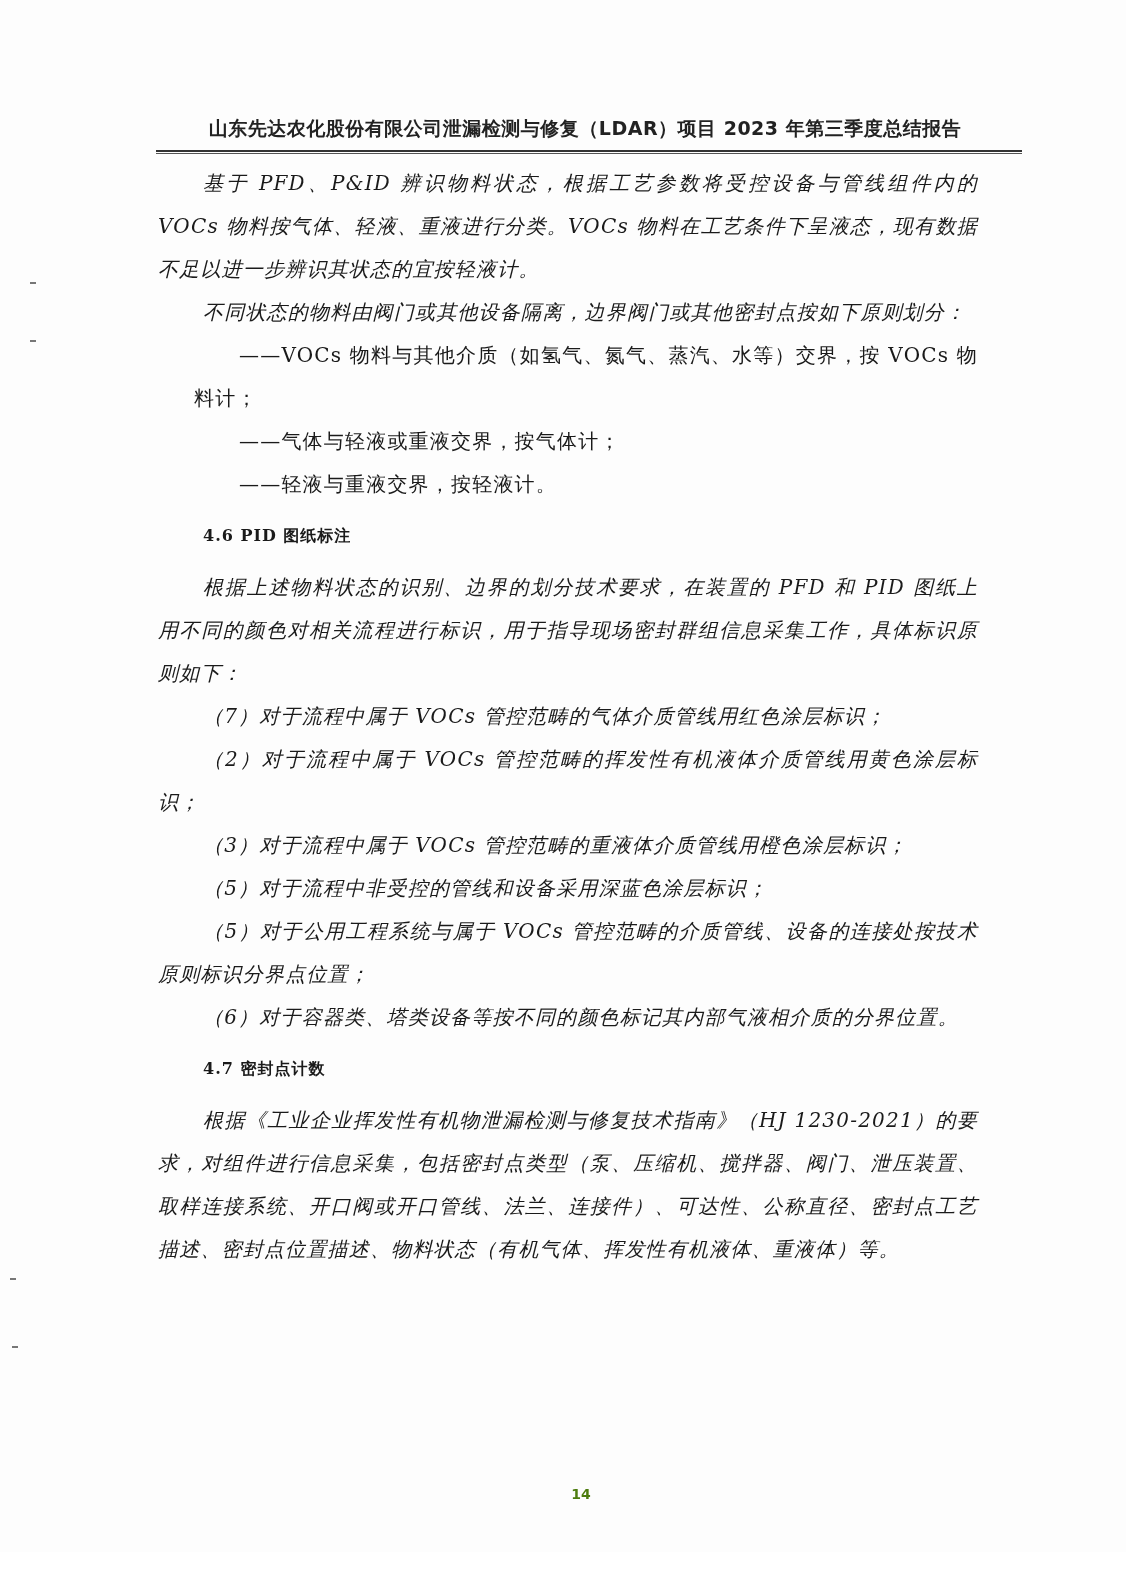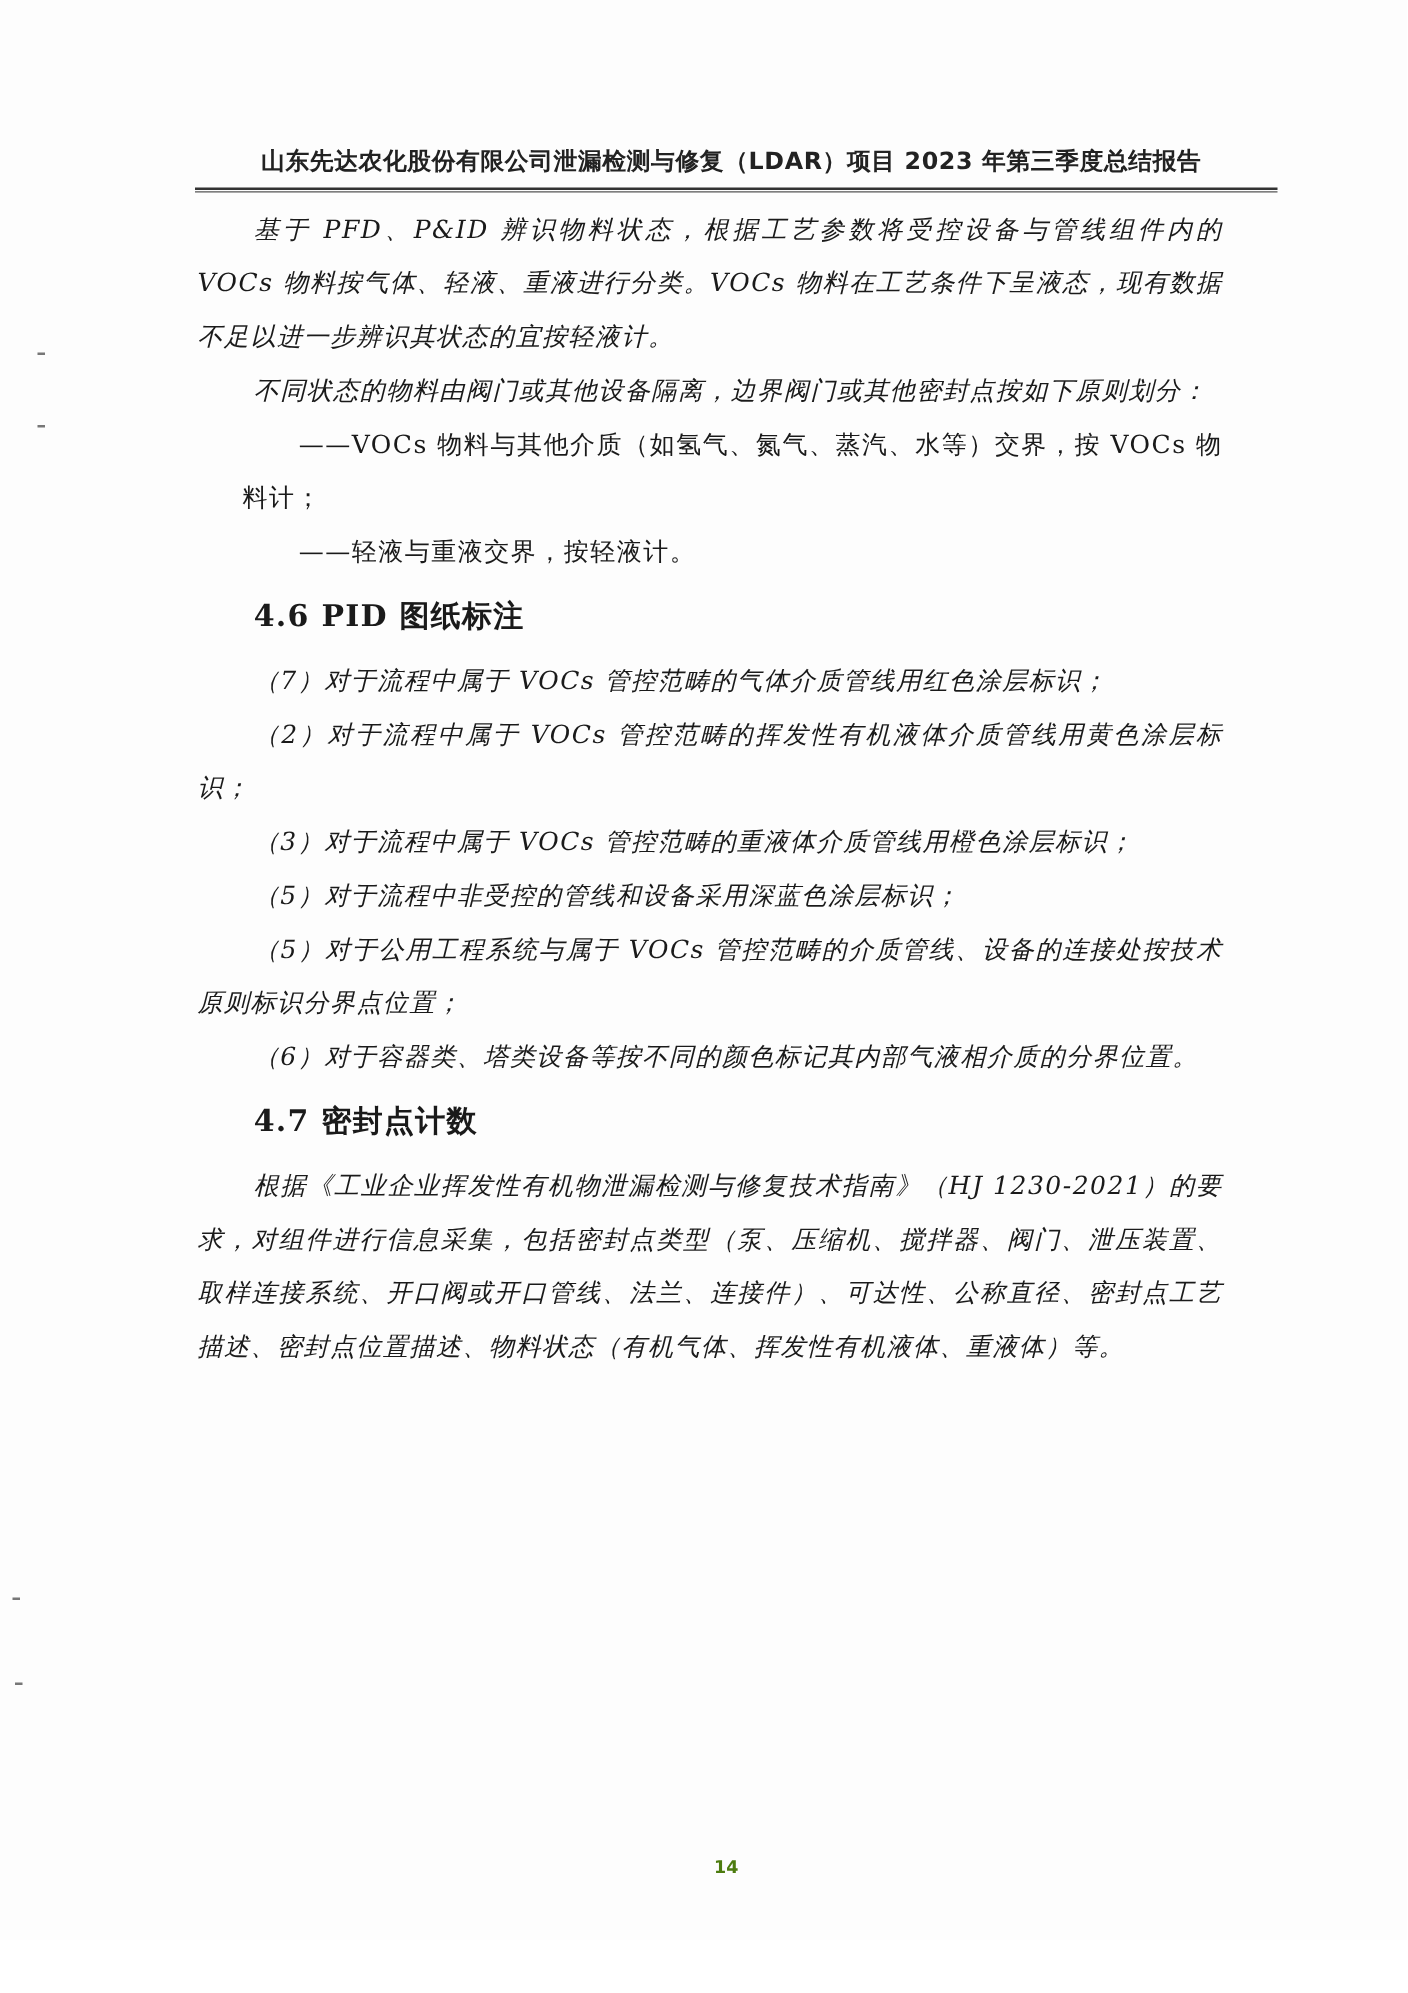--- a/index.html
+++ b/index.html
@@ -62,21 +62,21 @@
       line-height: 43px;
       text-align: justify;
       letter-spacing: 1.2px;
     }
     p.indent { text-indent: 45px; font-style: italic; }
     p.dash { text-indent: 45px; margin-left: 36px; }
     h2 {
       margin: 0;
       font-family: "DejaVu Serif", "Liberation Serif", serif;
       font-weight: bold;
-      font-size: 24px;
+      font-size: 16px;
       line-height: 48px;
       padding-left: 45px;
       letter-spacing: 1px;
     }
     .gap-h { height: 6px; }
     .page-number {
       position: absolute;
       left: 0;
       width: 1126px;
       top: 1486px;
@@ -105,26 +105,28 @@
   <div class="scan-mark" style="left:12px;top:1346px;"></div>
 
   <div class="header">山东先达农化股份有限公司泄漏检测与修复（LDAR）项目 2023 年第三季度总结报告</div>
   <div class="header-rule"></div>
   <div class="header-rule2"></div>
 
   <div class="content">
     <p class="indent">基于 PFD、P&amp;ID 辨识物料状态，根据工艺参数将受控设备与管线组件内的 VOCs 物料按气体、轻液、重液进行分类。VOCs 物料在工艺条件下呈液态，现有数据不足以进一步辨识其状态的宜按轻液计。</p>
     <p class="indent">不同状态的物料由阀门或其他设备隔离，边界阀门或其他密封点按如下原则划分：</p>
     <p class="dash">——VOCs 物料与其他介质（如氢气、氮气、蒸汽、水等）交界，按 VOCs 物料计；</p>
+    <p class="dash">——气体与轻液或重液交界，按气体计；</p>
     <p class="dash">——轻液与重液交界，按轻液计。</p>
 
     <div class="gap-h"></div>
     <h2>4.6 PID 图纸标注</h2>
     <div class="gap-h"></div>
 
+    <p class="indent">根据上述物料状态的识别、边界的划分技术要求，在装置的 PFD 和 PID 图纸上用不同的颜色对相关流程进行标识，用于指导现场密封群组信息采集工作，具体标识原则如下：</p>
     <p class="indent">（7）对于流程中属于 VOCs 管控范畴的气体介质管线用红色涂层标识；</p>
     <p class="indent">（2）对于流程中属于 VOCs 管控范畴的挥发性有机液体介质管线用黄色涂层标识；</p>
     <p class="indent">（3）对于流程中属于 VOCs 管控范畴的重液体介质管线用橙色涂层标识；</p>
     <p class="indent">（5）对于流程中非受控的管线和设备采用深蓝色涂层标识；</p>
     <p class="indent">（5）对于公用工程系统与属于 VOCs 管控范畴的介质管线、设备的连接处按技术原则标识分界点位置；</p>
     <p class="indent">（6）对于容器类、塔类设备等按不同的颜色标记其内部气液相介质的分界位置。</p>
 
     <div class="gap-h"></div>
     <h2>4.7 密封点计数</h2>
     <div class="gap-h"></div>

